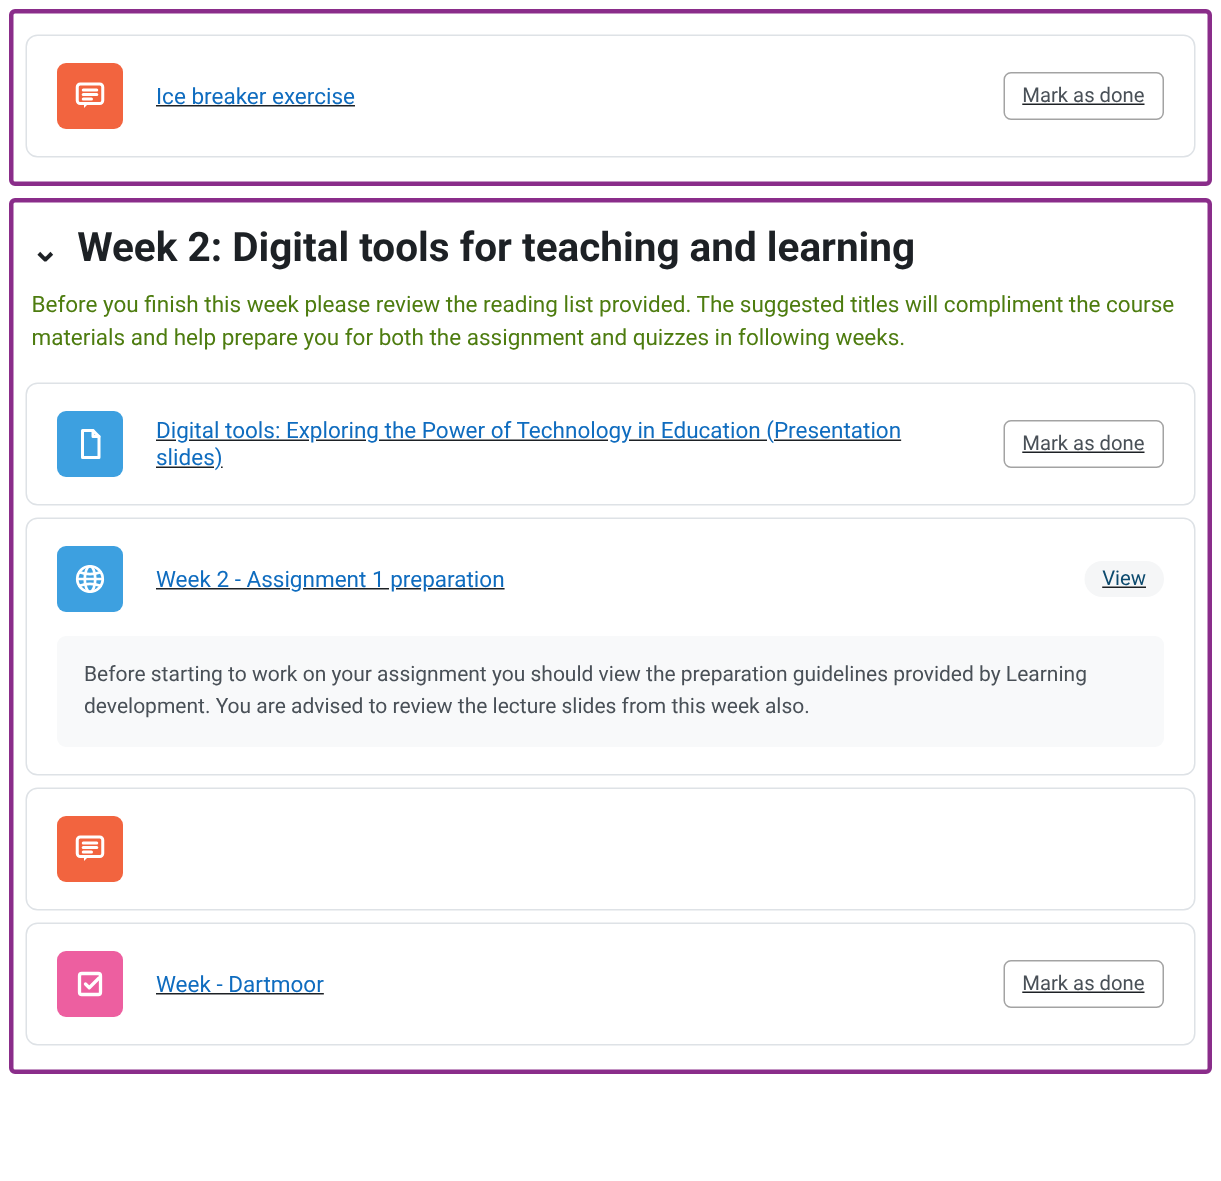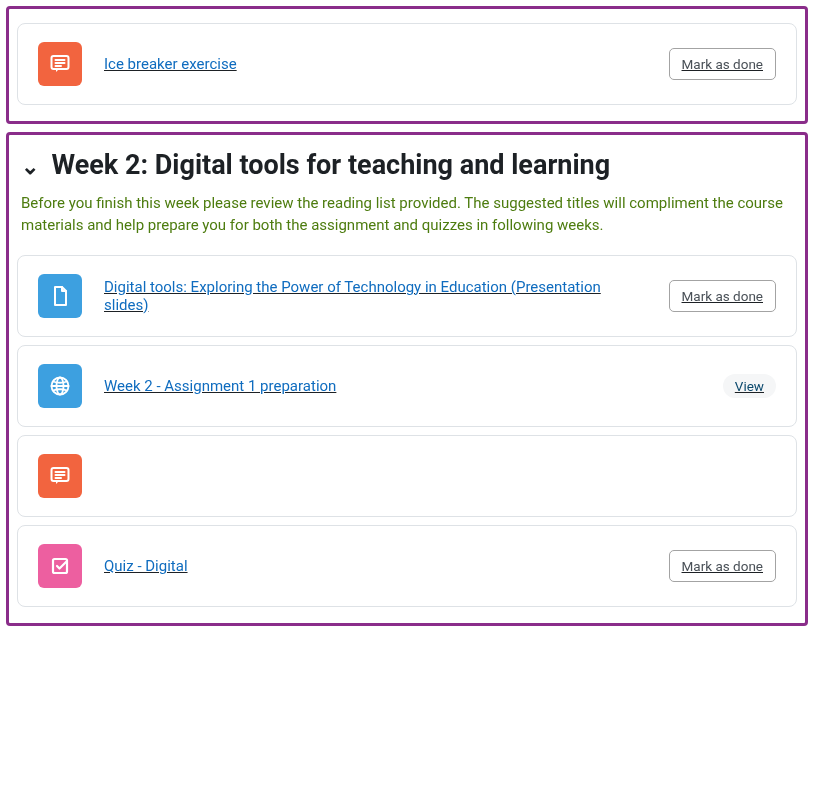--- a/index.html
+++ b/index.html
@@ -159,20 +159,21 @@
           <line x1="3.5" y1="12" x2="20.5" y2="12"></line>
           <path d="M5 7.5 Q12 10 19 7.5"></path>
           <path d="M5 16.5 Q12 14 19 16.5"></path>
         </svg>
       </div>
       <a href="#" class="activity-link">Week 2 - Assignment 1 preparation</a>
       <div class="actions">
         <span class="view-pill">View</span>
       </div>
     </div>
+    <div class="activity-desc">Before starting to work on your assignment you should view the preparation guidelines provided by Learning development. You are advised to review the lecture slides from this week also.</div>
   </div>
 
   <div class="activity-card">
     <div class="activity-row">
       <div class="activity-icon icon-forum">
         <svg viewBox="0 0 24 24" fill="none" stroke="#fff" stroke-width="2" stroke-linecap="round" stroke-linejoin="round">
           <rect x="3.5" y="4" width="17" height="13" rx="2"></rect>
           <path d="M8 20 L11 17 H8 Z" fill="#fff" stroke="none"></path>
           <line x1="7.5" y1="8" x2="16.5" y2="8"></line>
           <line x1="7.5" y1="11" x2="16.5" y2="11"></line>
@@ -183,20 +184,20 @@
   </div>
 
   <div class="activity-card">
     <div class="activity-row">
       <div class="activity-icon icon-quiz">
         <svg viewBox="0 0 24 24" fill="none" stroke="#fff" stroke-width="2.2" stroke-linecap="round" stroke-linejoin="round">
           <rect x="5" y="5" width="14" height="14" rx="1.5"></rect>
           <path d="M9 12 L11.5 14.5 L18 8"></path>
         </svg>
       </div>
-      <a href="#" class="activity-link">Quiz - Digital</a>
+      <a href="#" class="activity-link">Week - Dartmoor</a>
       <div class="actions">
         <button class="mark-done-btn">Mark as done</button>
       </div>
     </div>
   </div>
 
 </div>
 
 </body></html>

